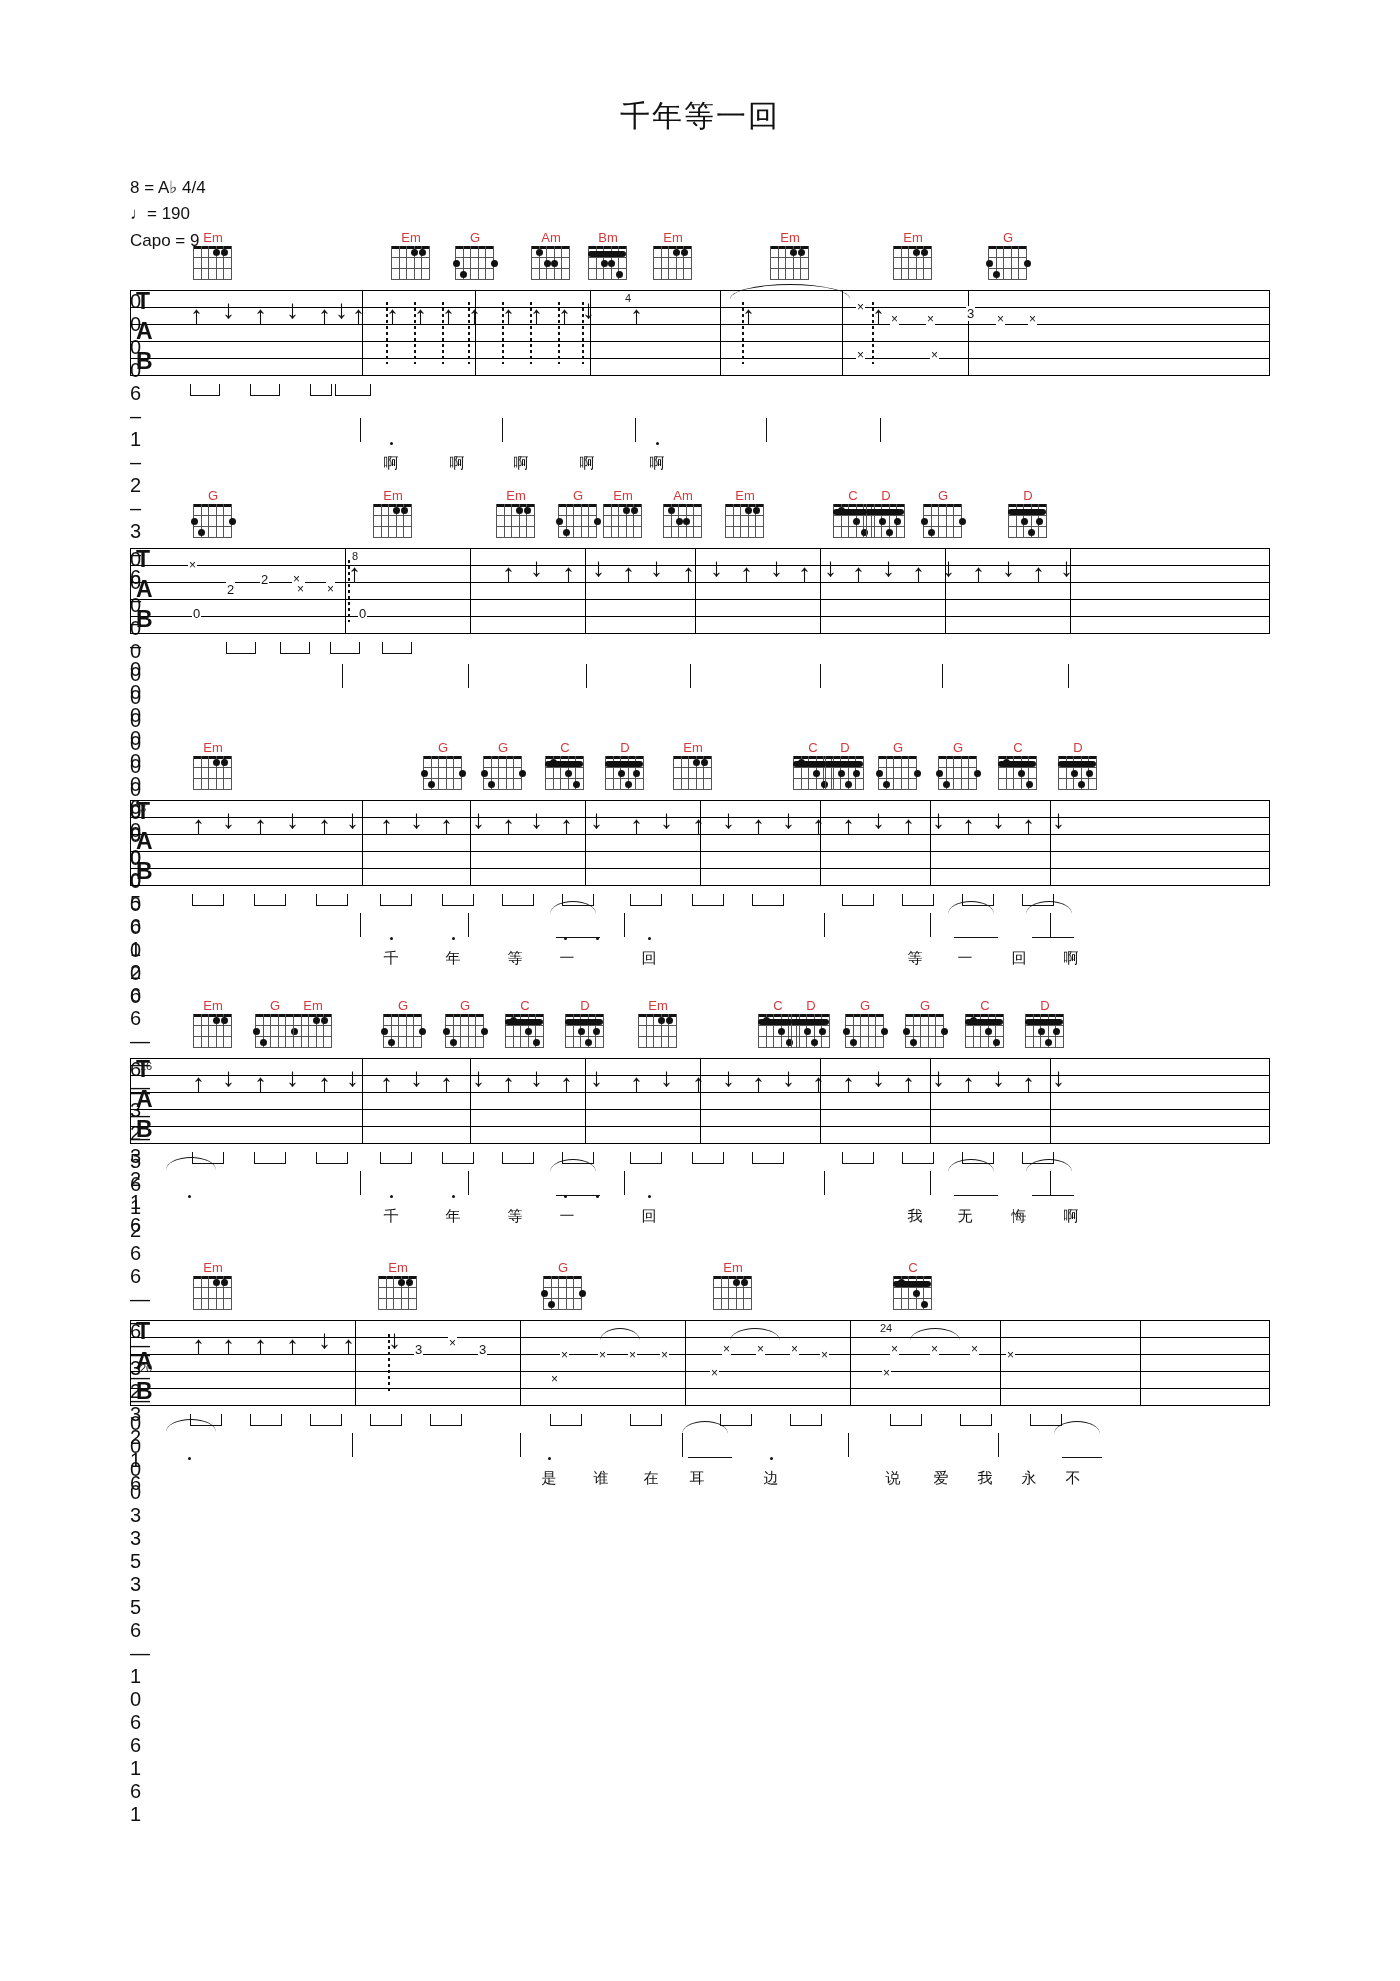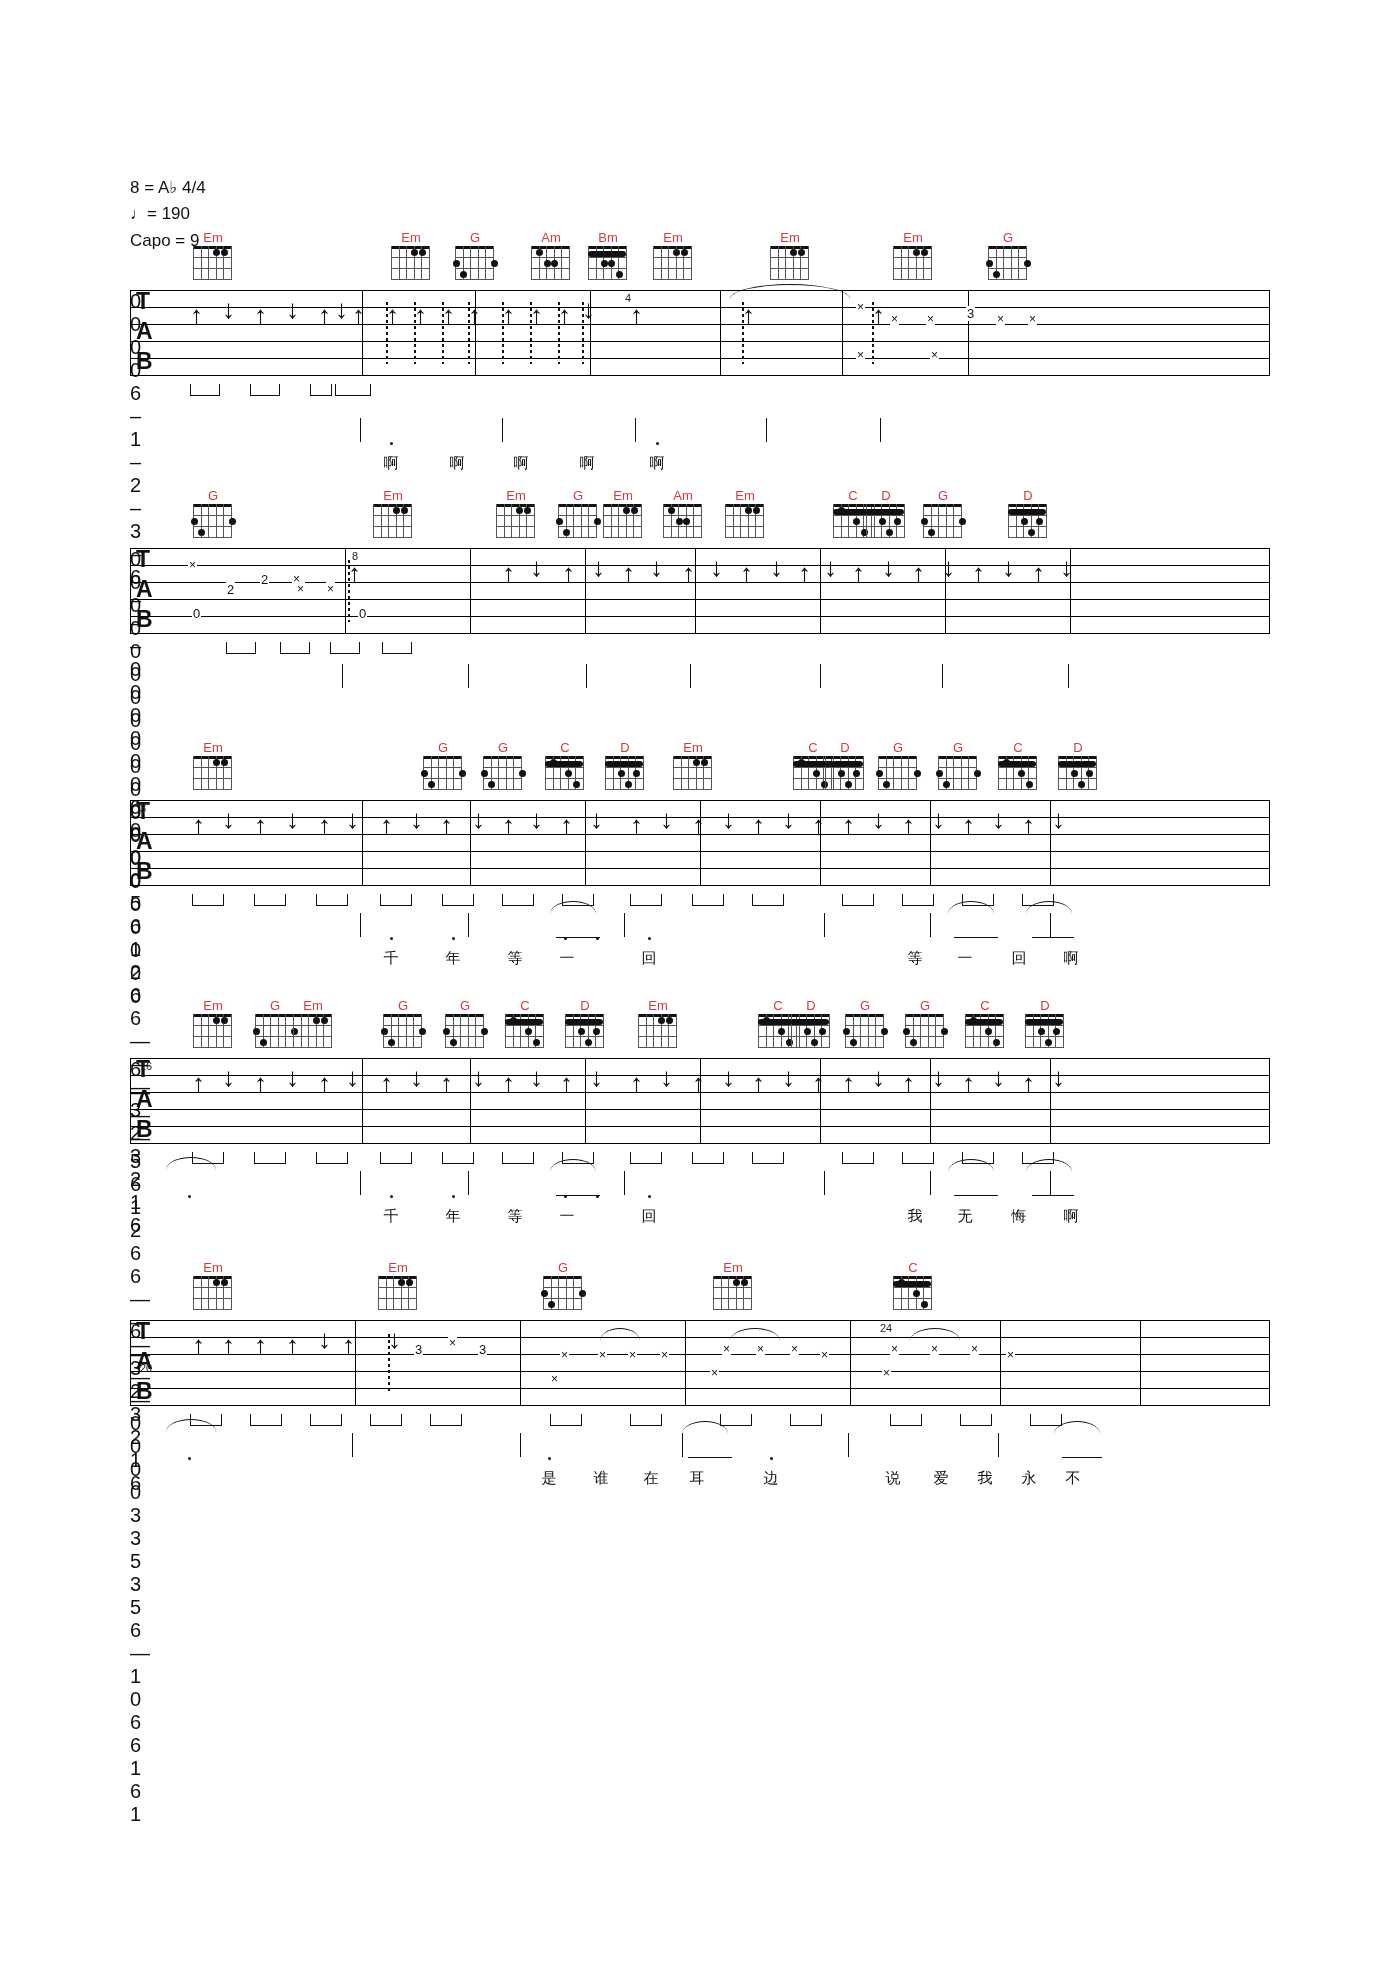--- a/index.html
+++ b/index.html
@@ -53,20 +53,21 @@
   .tie{position:absolute;border-top:1.3px solid #111;border-radius:50%/100% 100% 0 0;height:9px;}
   .dotu{position:absolute;width:3px;height:3px;border-radius:50%;background:#111;}
   .bar2{position:absolute;width:1px;background:#111;}
   .beamnum{position:absolute;height:1px;background:#111;}
 </style>
 </head>
 <body>
 
 <div class="sheet">
 
+  <div class="title">千年等一回</div>
   <div class="meta">
     <div>8 = A♭ 4/4</div>
     <div>♩= 190</div>
     <div>Capo = 9</div>
   </div>
 
   <div id="systems-host">
       <div class="system" style="top: 290px;">
         <div class="chordname" style="left: 60px; top: -60px;">Em</div>
         <div class="diagram" style="left: 60px; top: -44px;">

